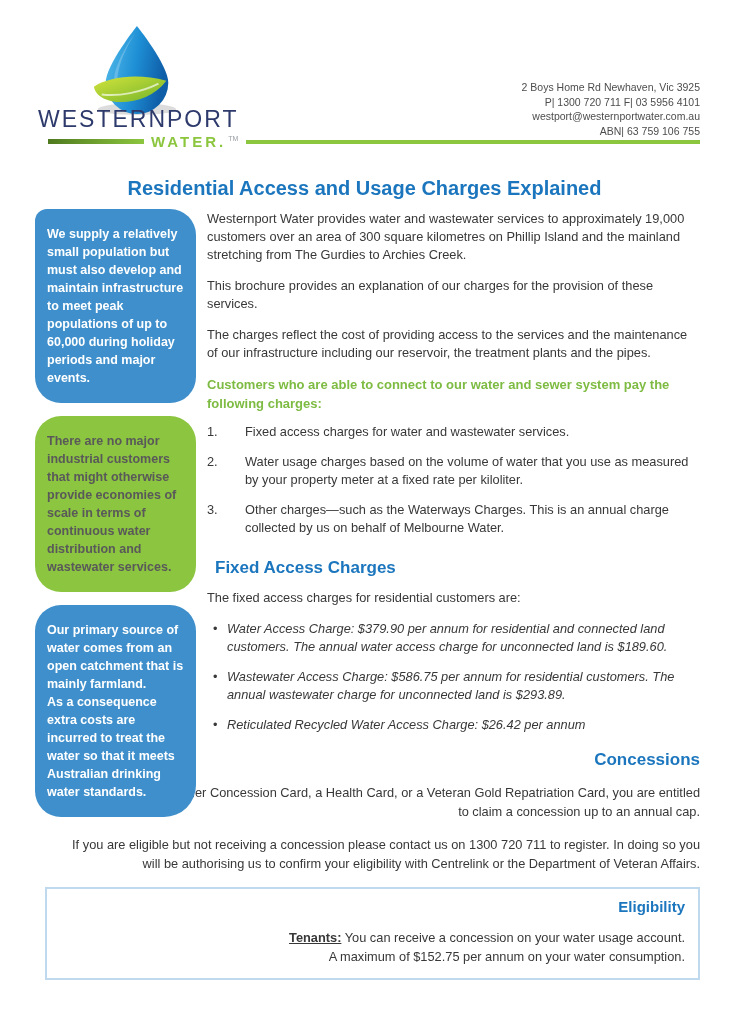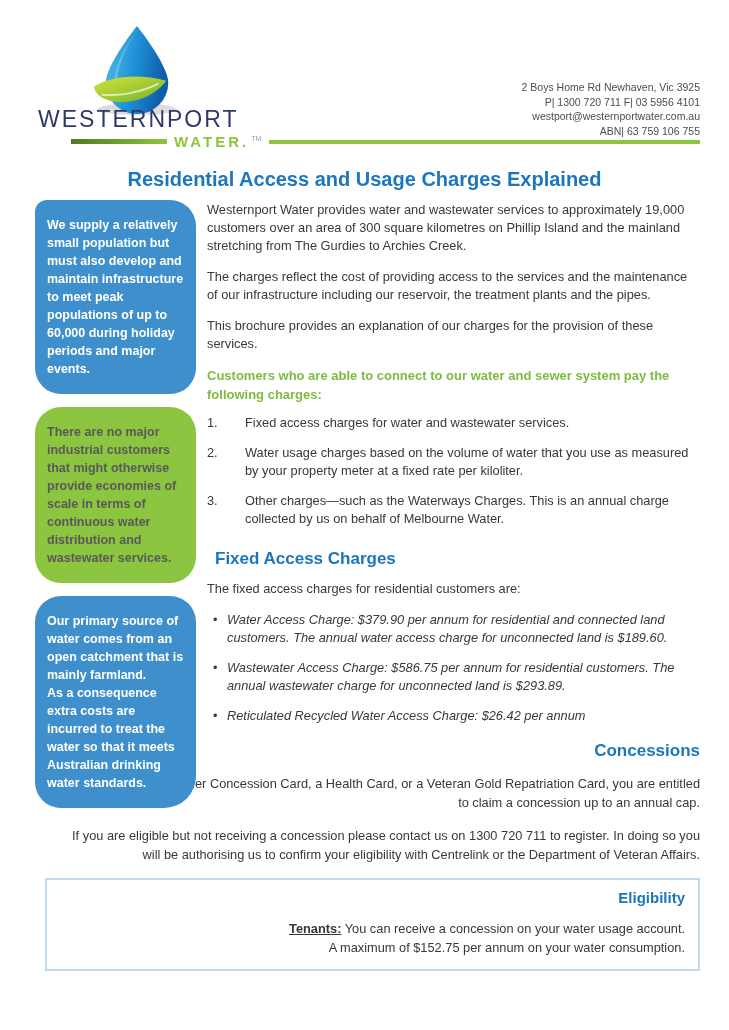--- a/index.html
+++ b/index.html
@@ -15,31 +15,31 @@
   *{margin:0;padding:0;box-sizing:border-box;}
   html,body{width:729px;height:1030px;overflow:hidden;background:#ffffff;}
   body{font-family:"Liberation Sans",sans-serif;color:var(--body-text);}
   .page{position:relative;width:729px;height:1030px;}
 
   
   .header{position:relative;height:152px;}
   .drop-svg{position:absolute;left:76px;top:22px;}
   .wordmark{position:absolute;left:38px;top:106px;font-size:23px;font-weight:normal;
     letter-spacing:2px;color:var(--logo-navy);}
-  .water-row{position:absolute;left:71px;right:29px;top:133px;display:flex;align-items:center;}
+  .water-row{position:absolute;left:48px;right:29px;top:133px;display:flex;align-items:center;}
   .grad-bar{width:96px;height:5px;margin-right:7px;
     background:linear-gradient(to right,#4f7a1f,#8cc63f);}
   .water-text{font-size:15px;font-weight:bold;letter-spacing:3px;color:var(--logo-green);}
   .tm{font-size:7px;color:#9aa0a6;margin:-6px 4px 0 2px;}
   .green-rule{flex:1;height:4px;background:var(--logo-green);margin-left:4px;}
   .contact{position:absolute;right:29px;top:80px;text-align:right;
     font-size:10.5px;line-height:14.5px;color:#4d4d4d;}
 
   
-  .title{margin-top:16px;text-align:center;font-size:20px;font-weight:bold;
+  .title{margin-top:25px;text-align:center;font-size:20px;font-weight:bold;
     color:var(--accent-blue);}
 
   
   .content{position:relative;padding:10px 29px 0 207px;}
   .sidebar{position:absolute;left:35px;top:9px;width:161px;}
   .callout{padding:16px 12px;margin-bottom:13px;font-size:12.5px;font-weight:bold;
     line-height:18px;border-radius:26px;}
   .callout p{white-space:pre-line;}
   .callout.blue{background:var(--box-blue);color:#ffffff;}
   .callout.green{background:var(--box-green);color:#595959;}
@@ -122,22 +122,22 @@
         <p>There are no major industrial customers that might otherwise provide economies of scale in terms of continuous water distribution and wastewater services.</p>
       </div>
       <div class="callout blue last">
         <p>Our primary source of water comes from an open catchment that is mainly farmland.
 As a consequence extra costs are incurred to treat the water so that it meets Australian drinking water standards.</p>
       </div>
     </aside>
 
     <main class="main">
       <p class="body-p">Westernport Water provides water and wastewater services to approximately 19,000 customers over an area of 300 square kilometres on Phillip Island and the mainland stretching from The Gurdies to Archies Creek.</p>
+      <p class="body-p">This brochure provides an explanation of our charges for the provision of these services.</p>
       <p class="body-p">The charges reflect the cost of providing access to the services and the maintenance of our infrastructure including our reservoir, the treatment plants and the pipes.</p>
-      <p class="body-p">This brochure provides an explanation of our charges for the provision of these services.</p>
 
       <p class="green-heading">Customers who are able to connect to our water and sewer system pay the following charges:</p>
 
       <div class="num-list">
         <div class="num-row">
           <span class="num">1.</span>
           <span class="txt">Fixed access charges for water and wastewater services.</span>
         </div>
         <div class="num-row">
           <span class="num">2.</span>

